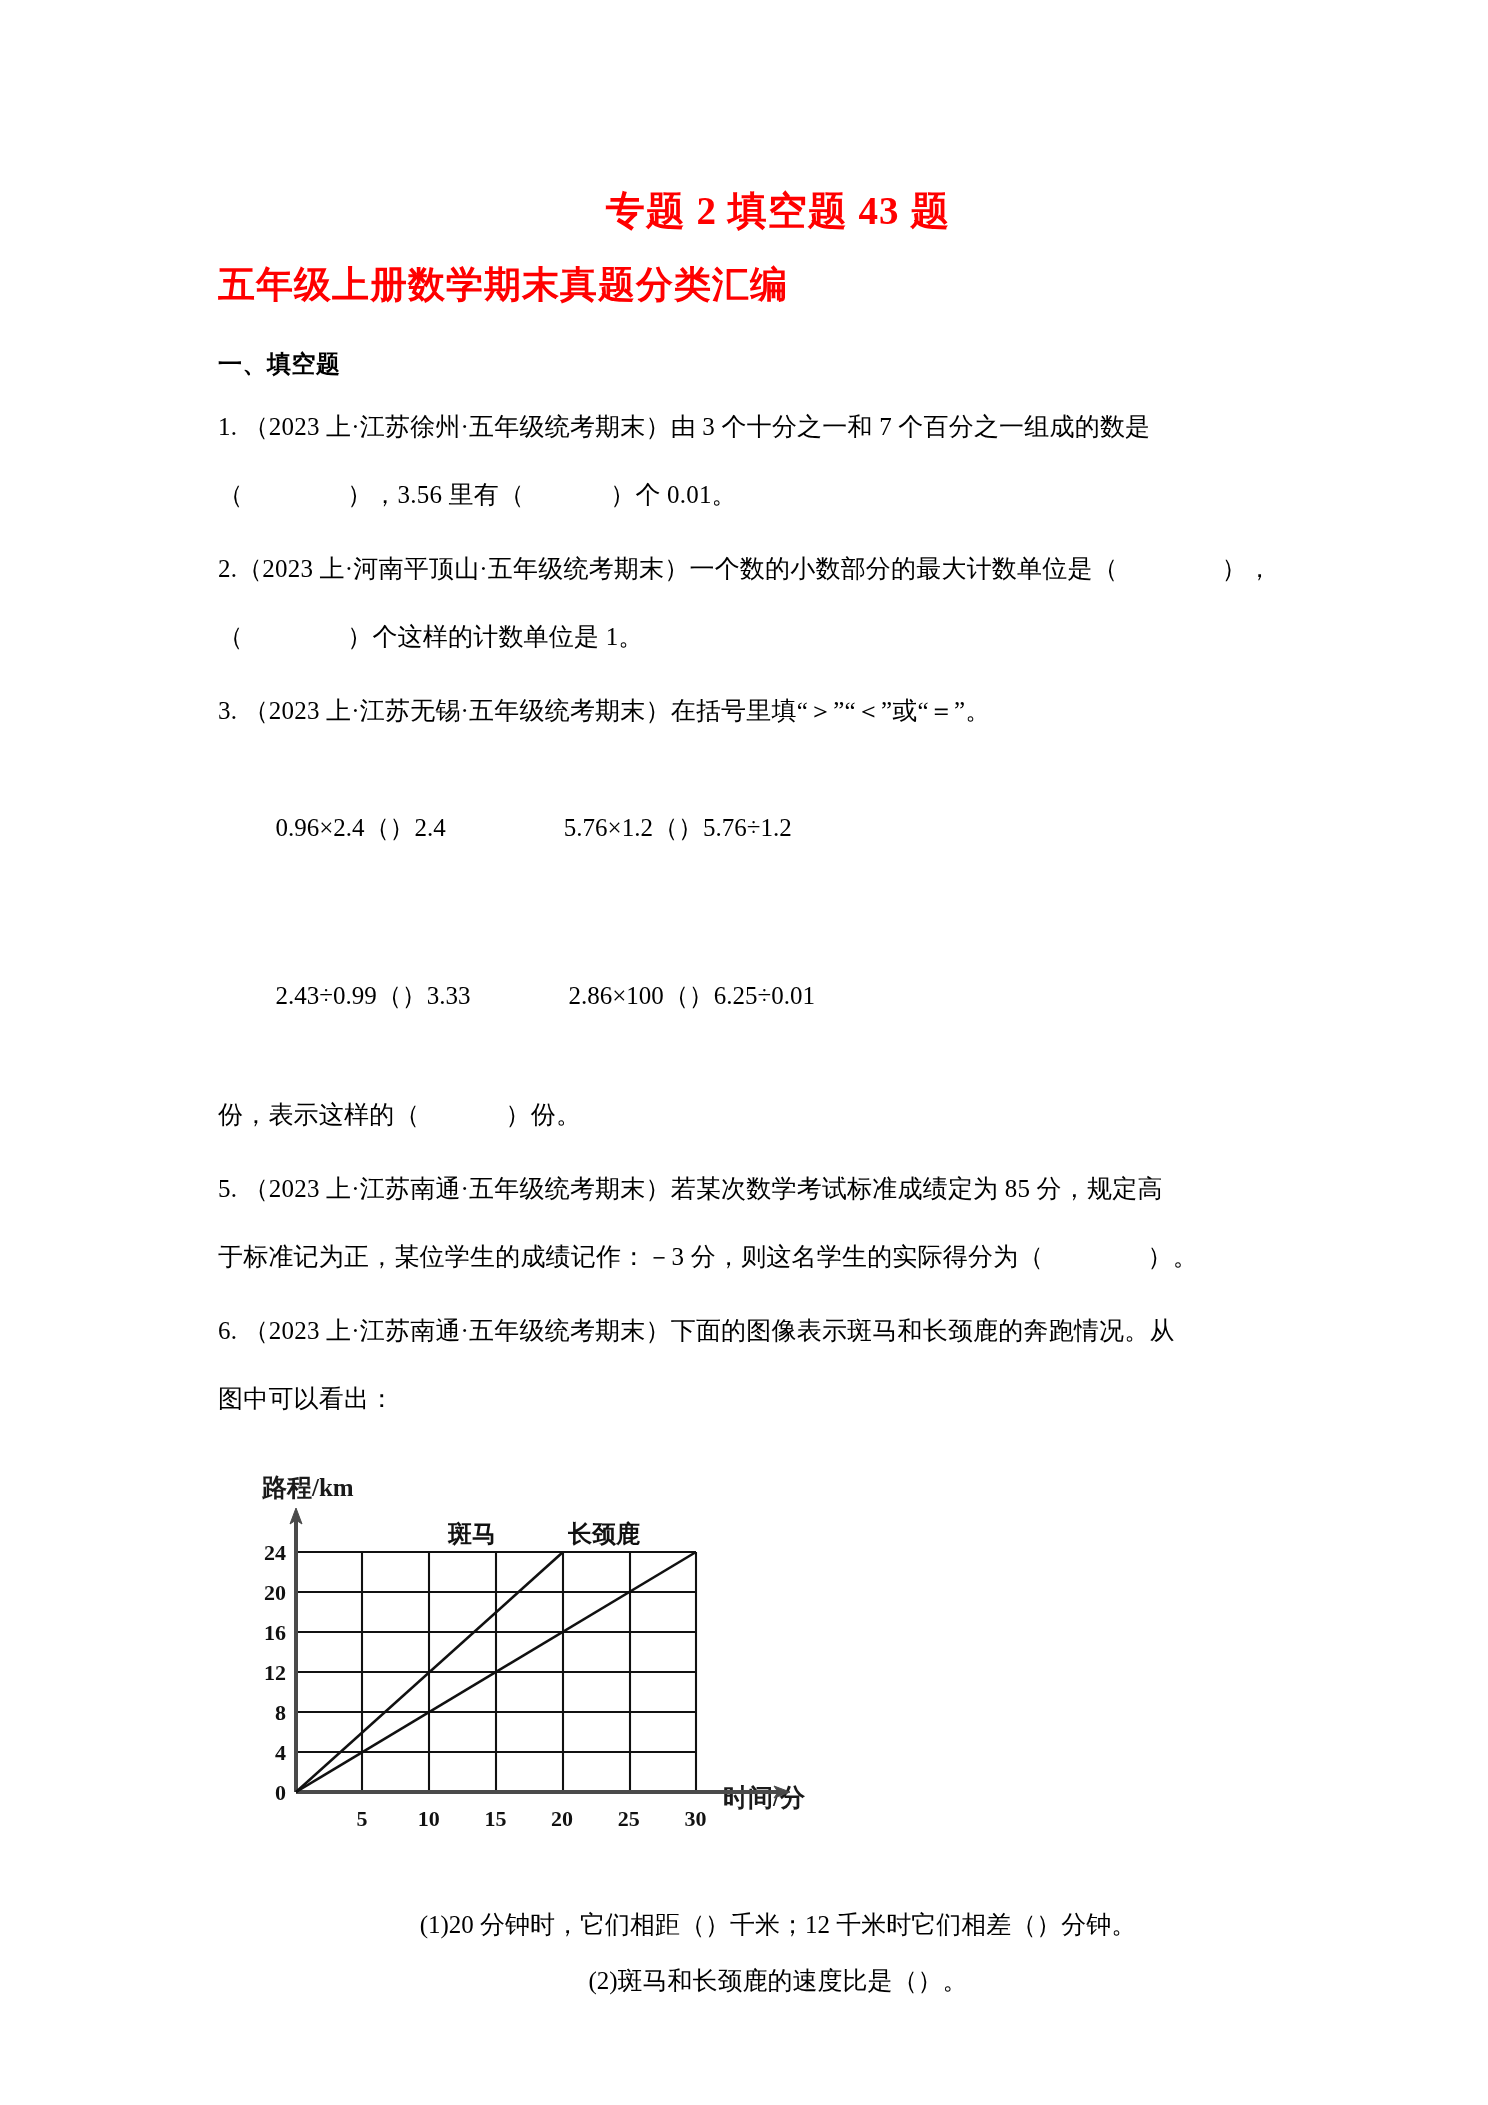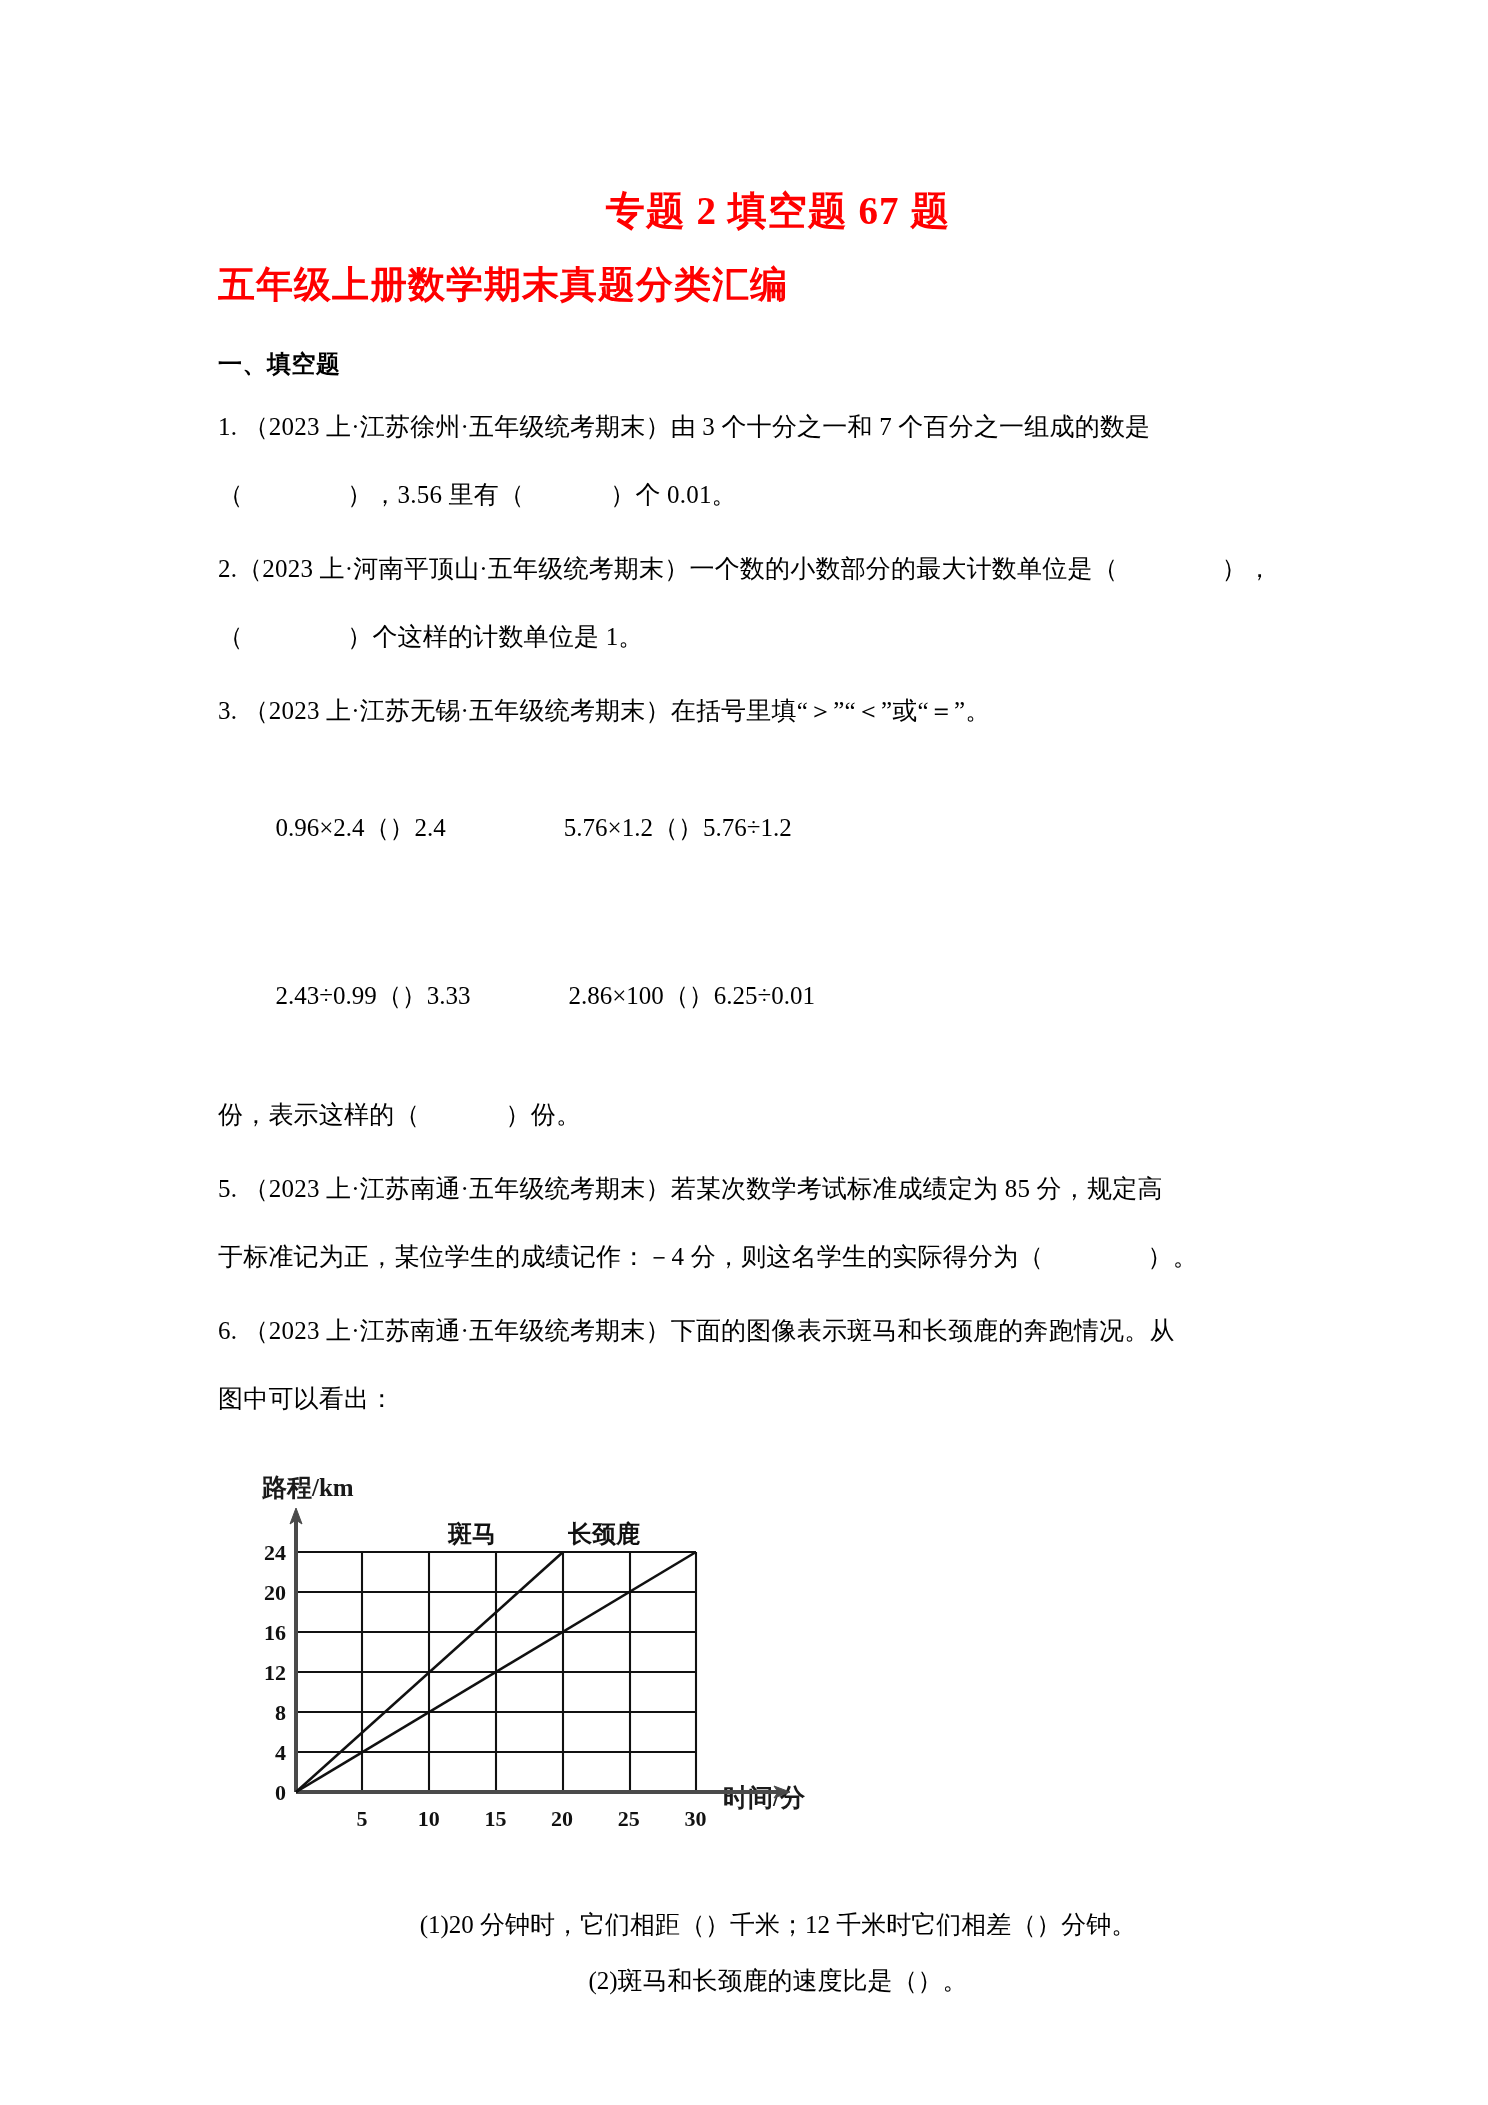--- a/index.html
+++ b/index.html
@@ -98,21 +98,21 @@
   .axis-title {
     font-family: "Liberation Serif", "DejaVu Serif", serif;
   }
 </style>
 </head>
 <body>
 
 <div class="page">
   <div class="content">
 
-    <div class="title-1">专题 2  填空题 67 题</div>
+    <div class="title-1">专题 2  填空题 43 题</div>
     <div class="title-2">五年级上册数学期末真题分类汇编</div>
 
     <div class="section-heading">一、填空题</div>
 
     <div class="q">
       <span>1.</span>
       <span>（2023 上·江苏徐州·五年级统考期末）由 3 个十分之一和 7 个百分之一组成的数是</span>
     </div>
     <div class="q tight">
       <span>（</span><span class="blank"></span><span>），3.56 里有（</span><span class="blank-sm"></span><span>）个 0.01。</span>
@@ -138,21 +138,21 @@
 
     <div class="q tight">
       <span>份，表示这样的（</span><span class="blank-sm"></span><span>）份。</span>
     </div>
 
     <div class="q">
       <span>5.</span>
       <span>（2023 上·江苏南通·五年级统考期末）若某次数学考试标准成绩定为 85 分，规定高</span>
     </div>
     <div class="q tight">
-      <span>于标准记为正，某位学生的成绩记作：－4 分，则这名学生的实际得分为（</span><span class="blank"></span><span>）。</span>
+      <span>于标准记为正，某位学生的成绩记作：－3 分，则这名学生的实际得分为（</span><span class="blank"></span><span>）。</span>
     </div>
 
     <div class="q">
       <span>6.</span>
       <span>（2023 上·江苏南通·五年级统考期末）下面的图像表示斑马和长颈鹿的奔跑情况。从</span>
     </div>
     <div class="q tight">
       <span>图中可以看出：</span>
     </div>
 

